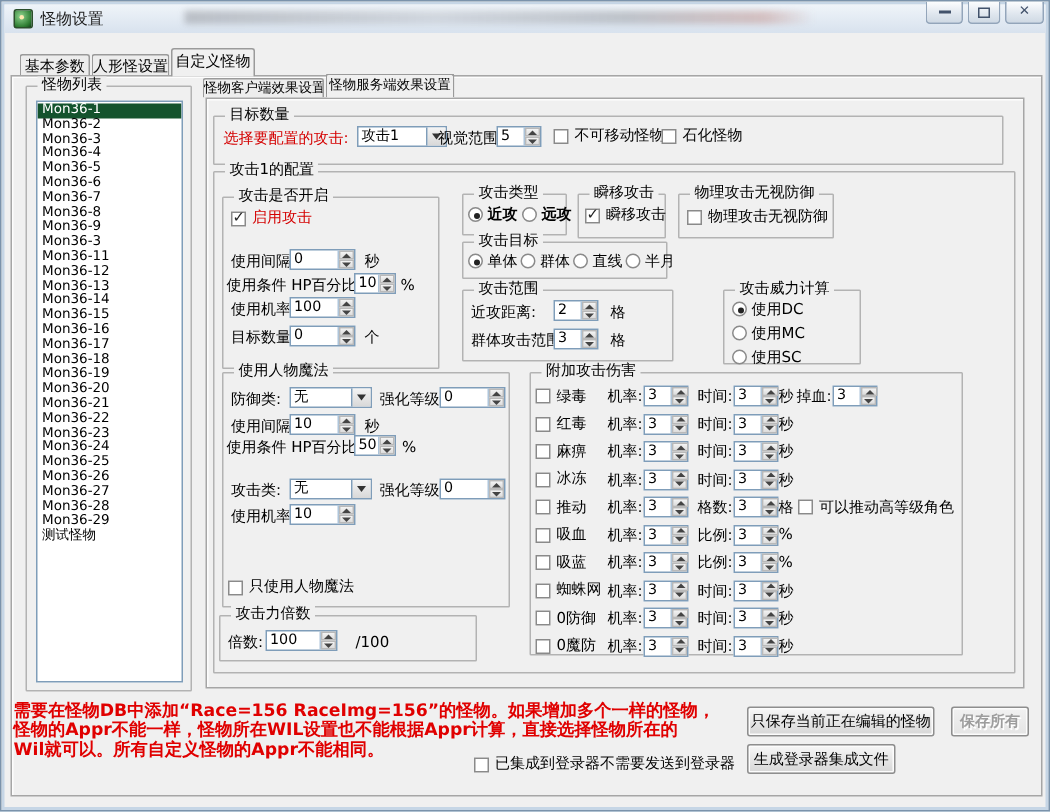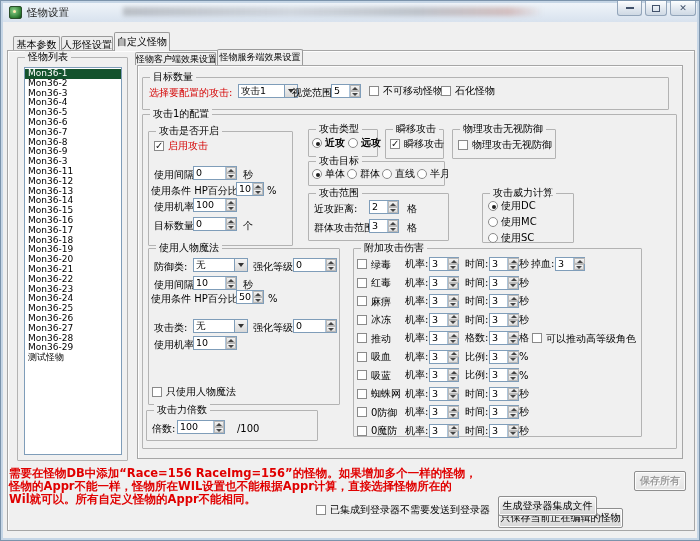--- a/index.html
+++ b/index.html
@@ -707,17 +707,17 @@
     <div style="position:absolute;left:8px;top:466px;">
       <div class="wline">需要在怪物DB中添加“Race=156 RaceImg=156”的怪物。如果增加多个一样的怪物，</div>
       <div class="wline">怪物的Appr不能一样，怪物所在WIL设置也不能根据Appr计算，直接选择怪物所在的</div>
       <div class="wline">Wil就可以。所有自定义怪物的Appr不能相同。</div>
     </div>
     <label class="chk" style="left:315px;top:503px;">
       <span class="box"></span>
         <span class="t">已集成到登录器不需要发送到登录器</span>
     </label>
 
-    <div class="btn" style="left:497px;top:470px;width:125px;height:20px;margin-top:37px;">只保存当前正在编辑的怪物</div>
+    <div class="btn" style="left:497px;top:470px;width:125px;height:20px;">只保存当前正在编辑的怪物</div>
     <div class="btn disabled" style="left:633px;top:470px;width:52px;height:20px;font-weight:bold;">保存所有</div>
     <div class="btn" style="left:497px;top:495px;width:99px;height:20px;">生成登录器集成文件</div>
   </div>
 </div>
 
 </body></html>

